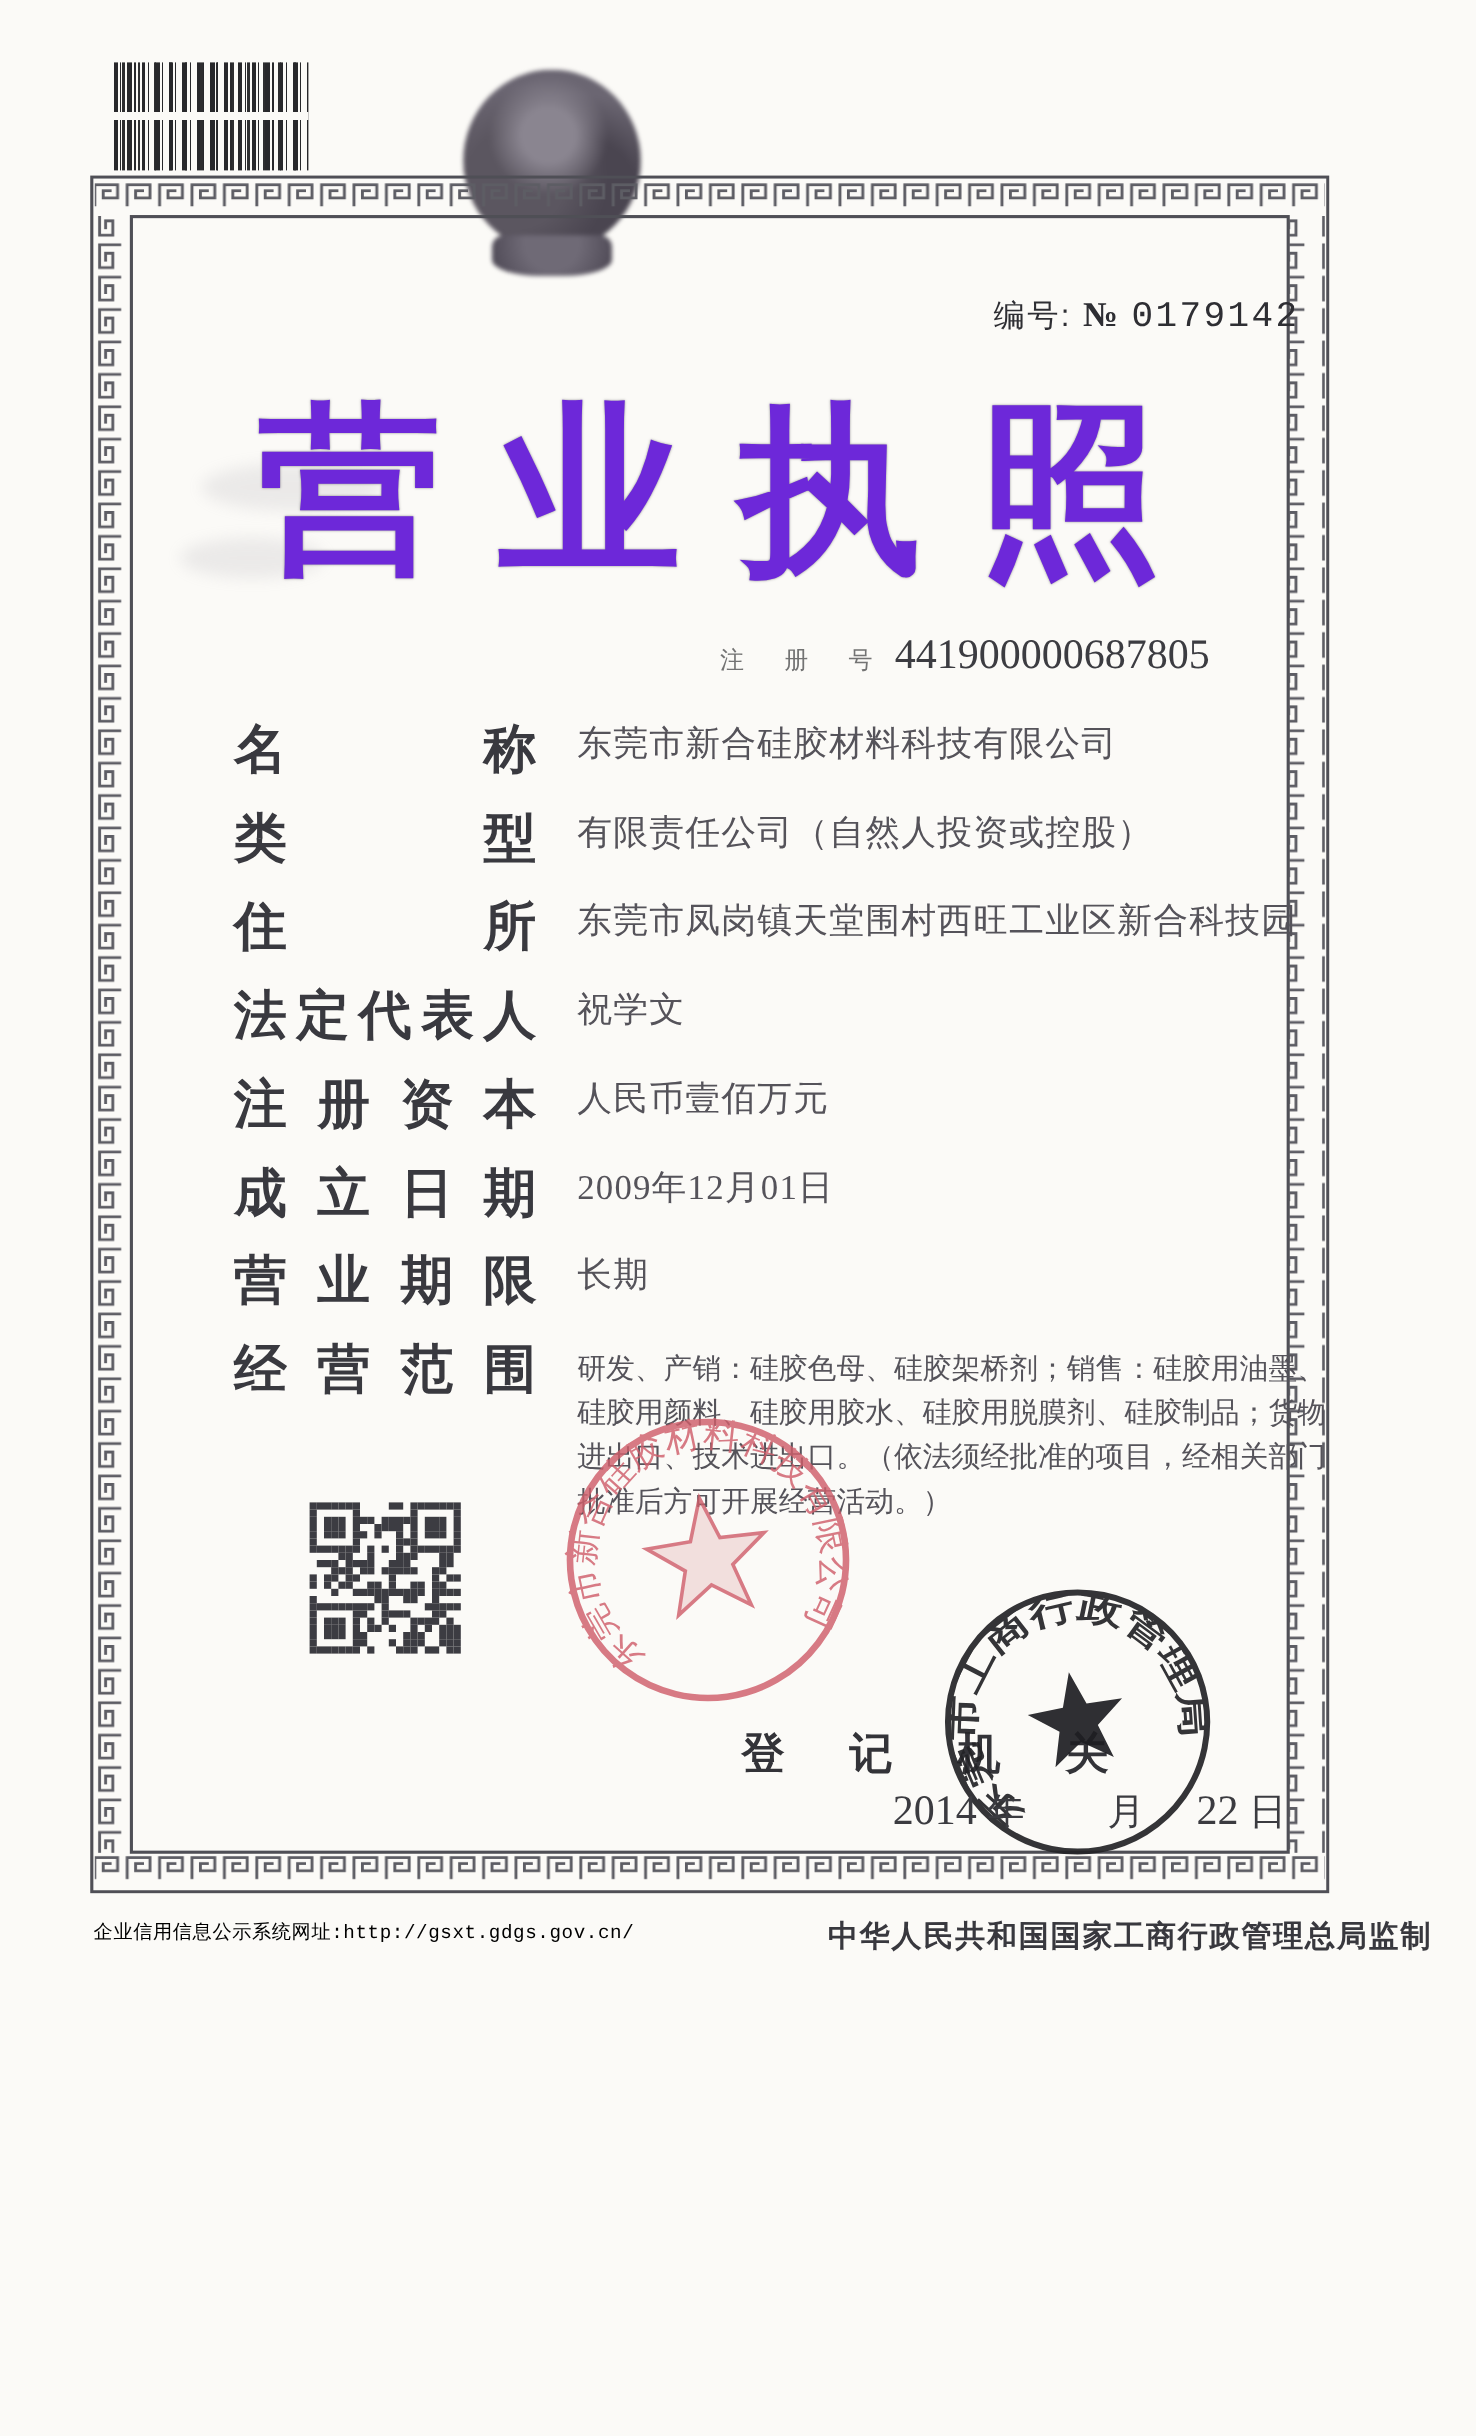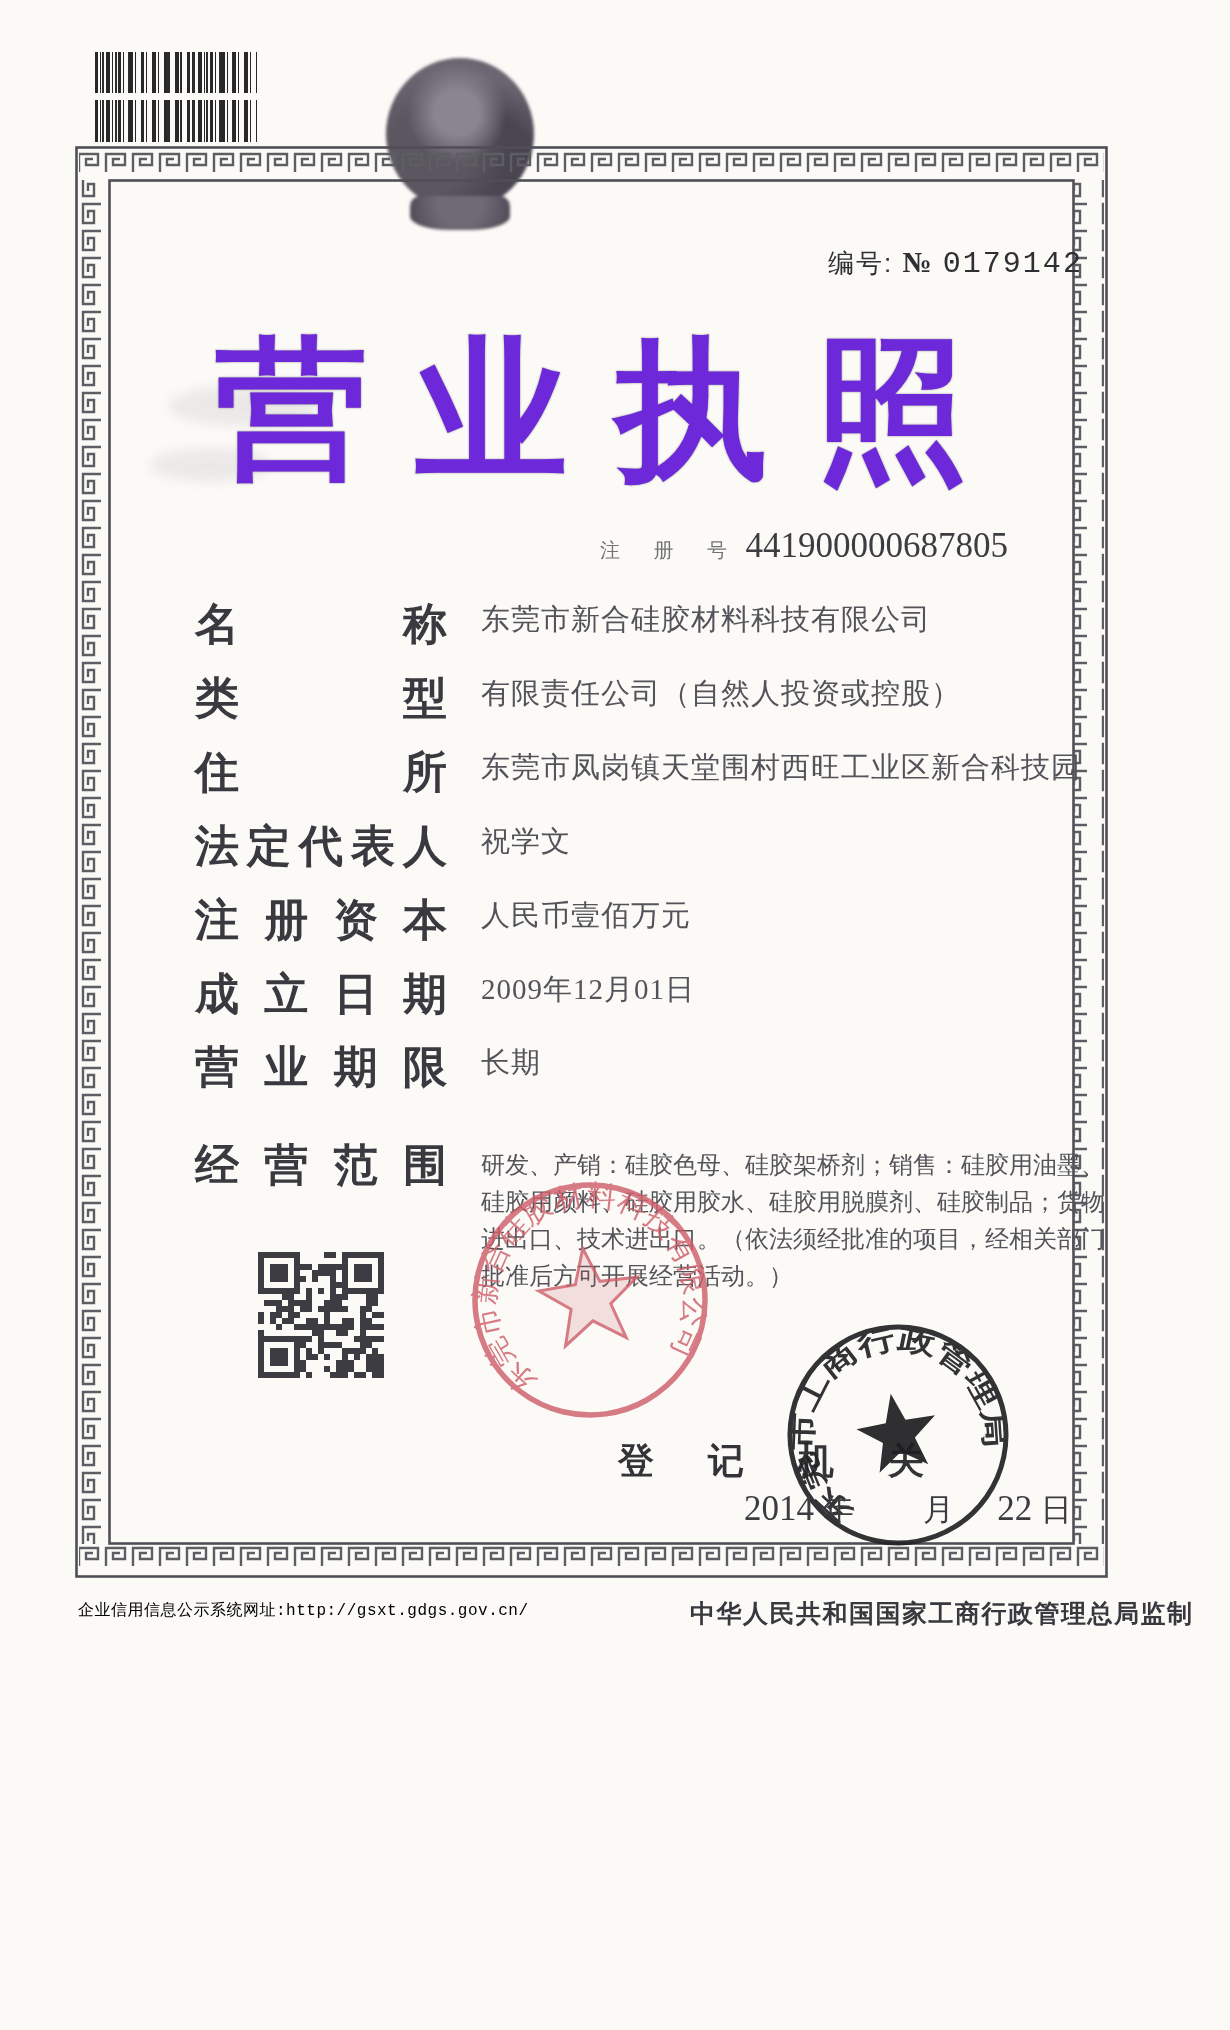--- a/index.html
+++ b/index.html
@@ -66,21 +66,21 @@
   .row .lbl{
     width:252px;flex:0 0 252px;
     font-family:"Liberation Serif",serif;font-weight:600;
     font-size:44px;color:#39393f;line-height:50px;
     text-align:justify;text-align-last:justify;
   }
   .row .val{
     margin-left:34px;font-family:"Liberation Serif",serif;
     font-size:29px;color:#55535a;letter-spacing:1px;
   }
-  .row.scope{align-items:flex-start;margin-top:24px;}
+  .row.scope{align-items:flex-start;}
   .row.scope .val{
     font-size:24px;line-height:37px;width:645px;margin-top:6px;letter-spacing:0;
     text-align:justify;
   }
 
   
   .qr{
     left:258px;top:1252px;width:126px;height:126px;
     display:grid;grid-template-columns:repeat(21,1fr);grid-template-rows:repeat(21,1fr);
   }

